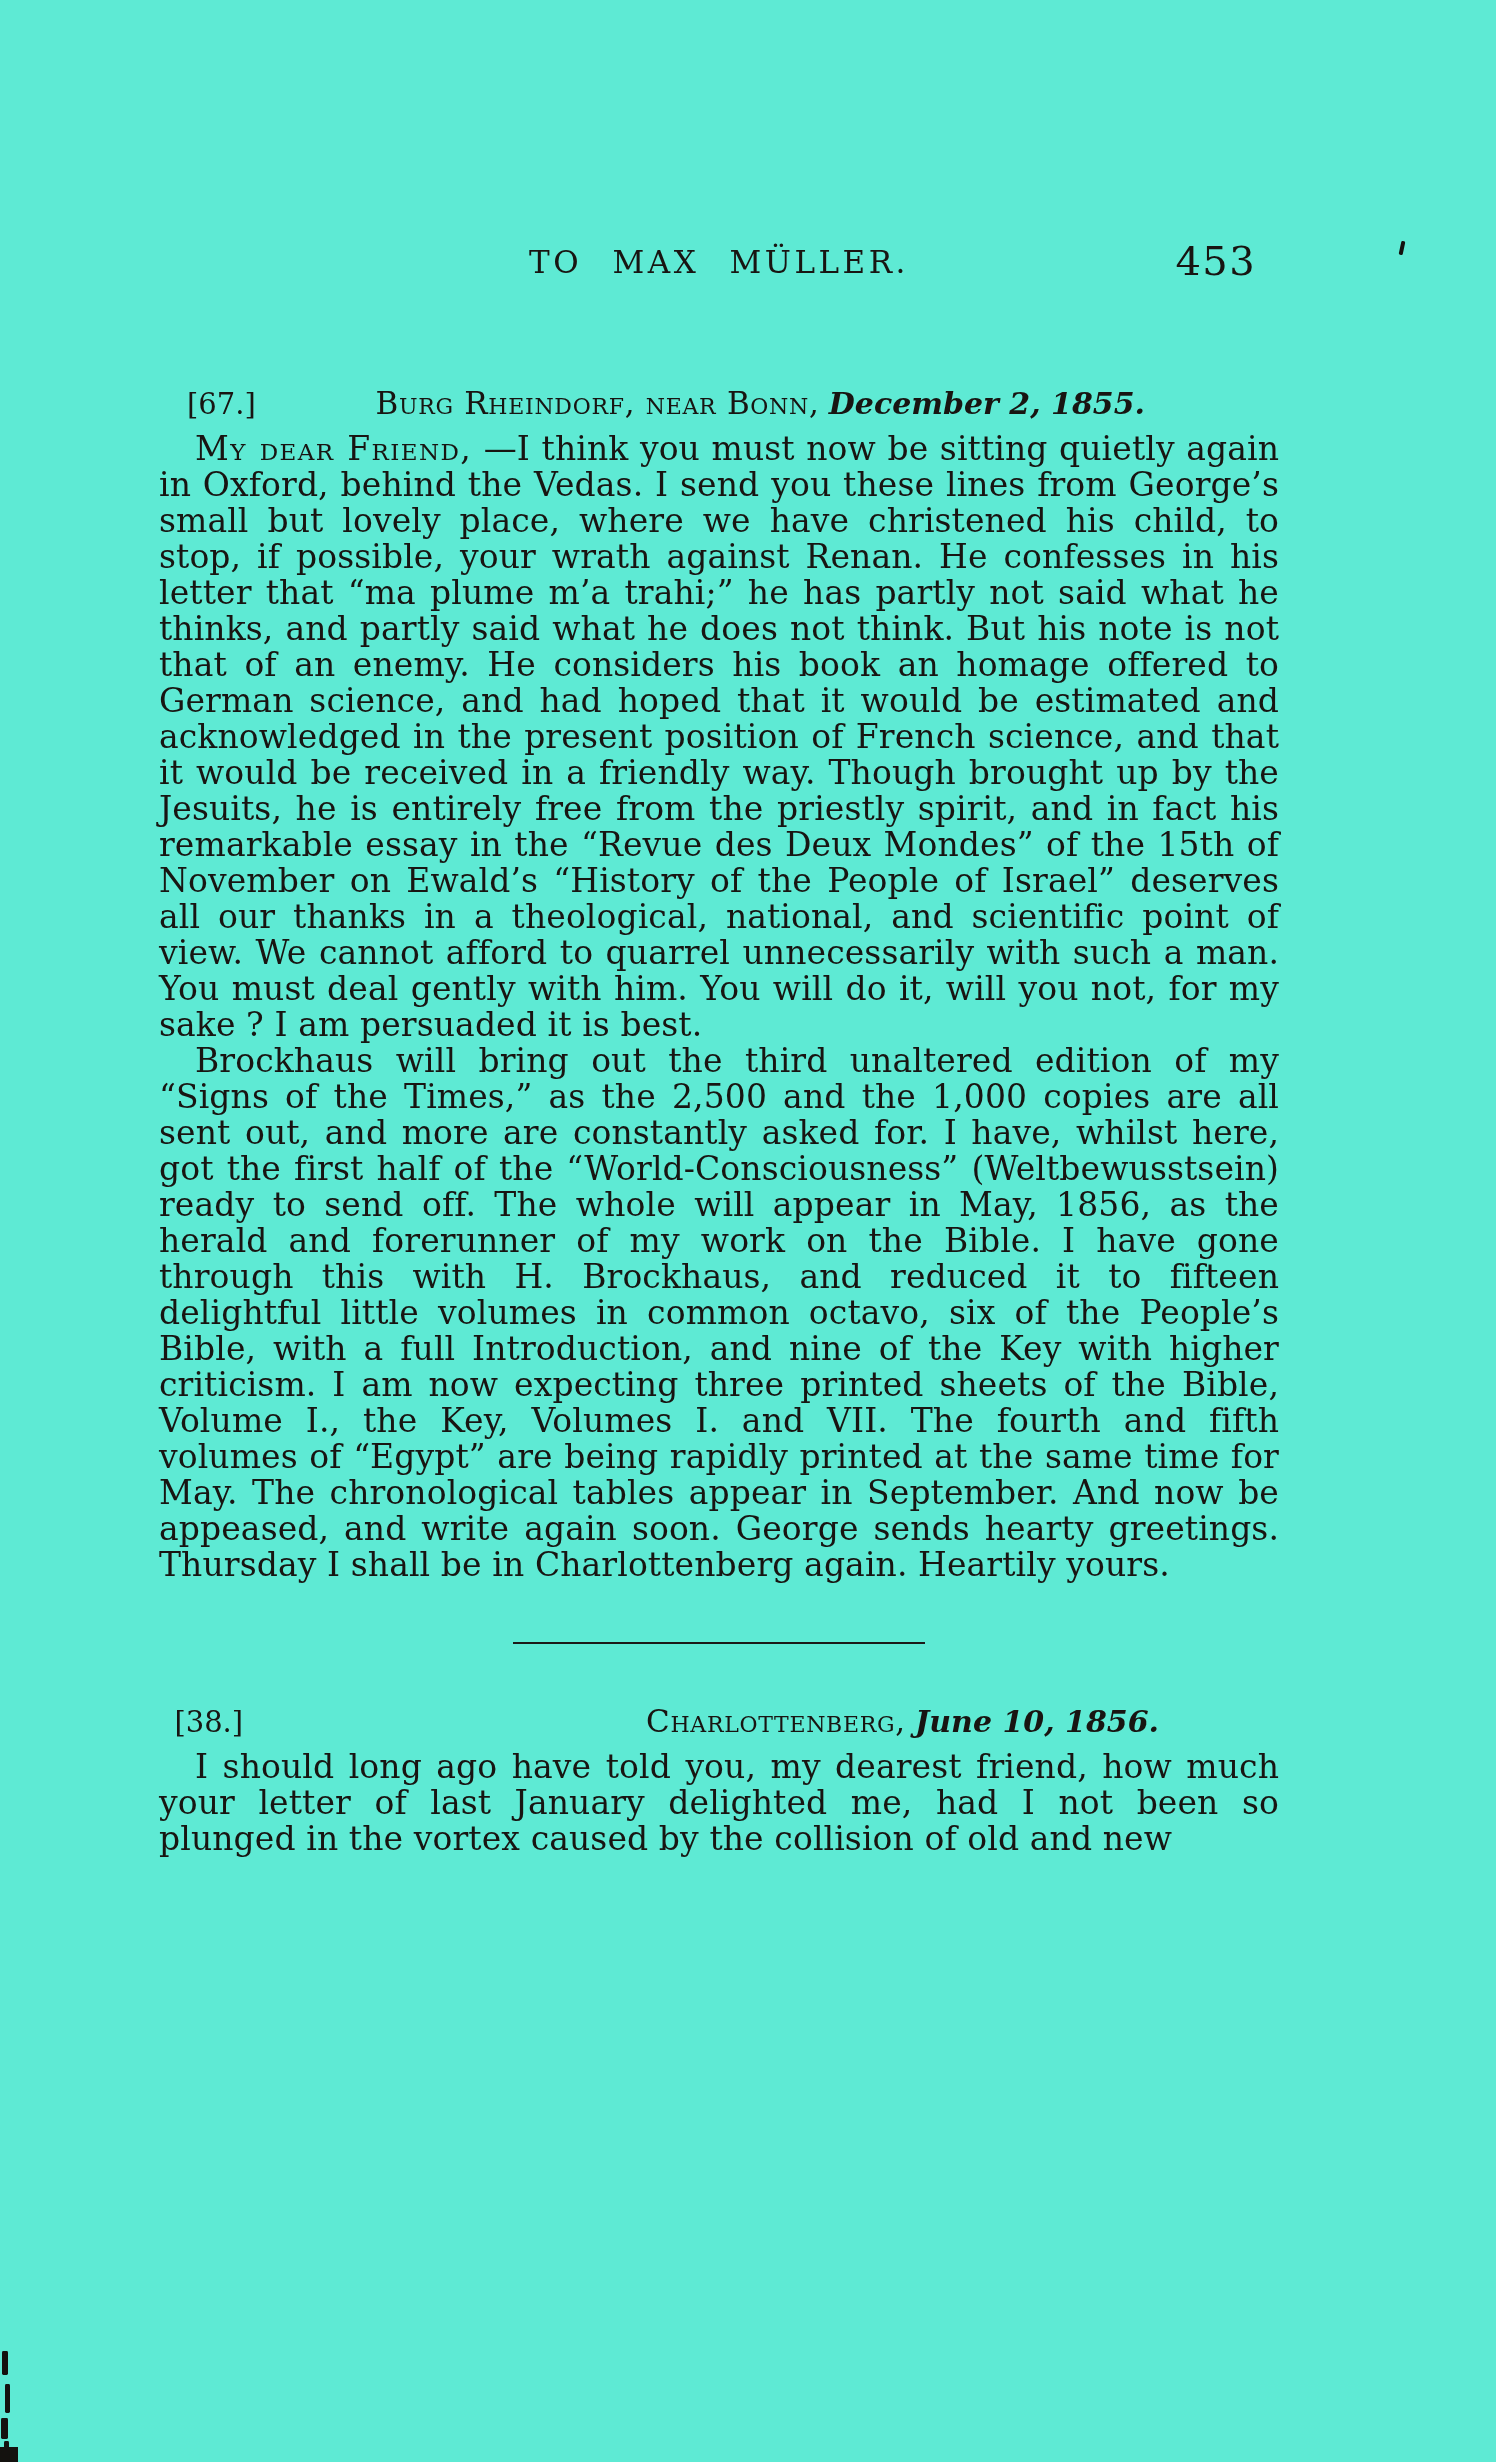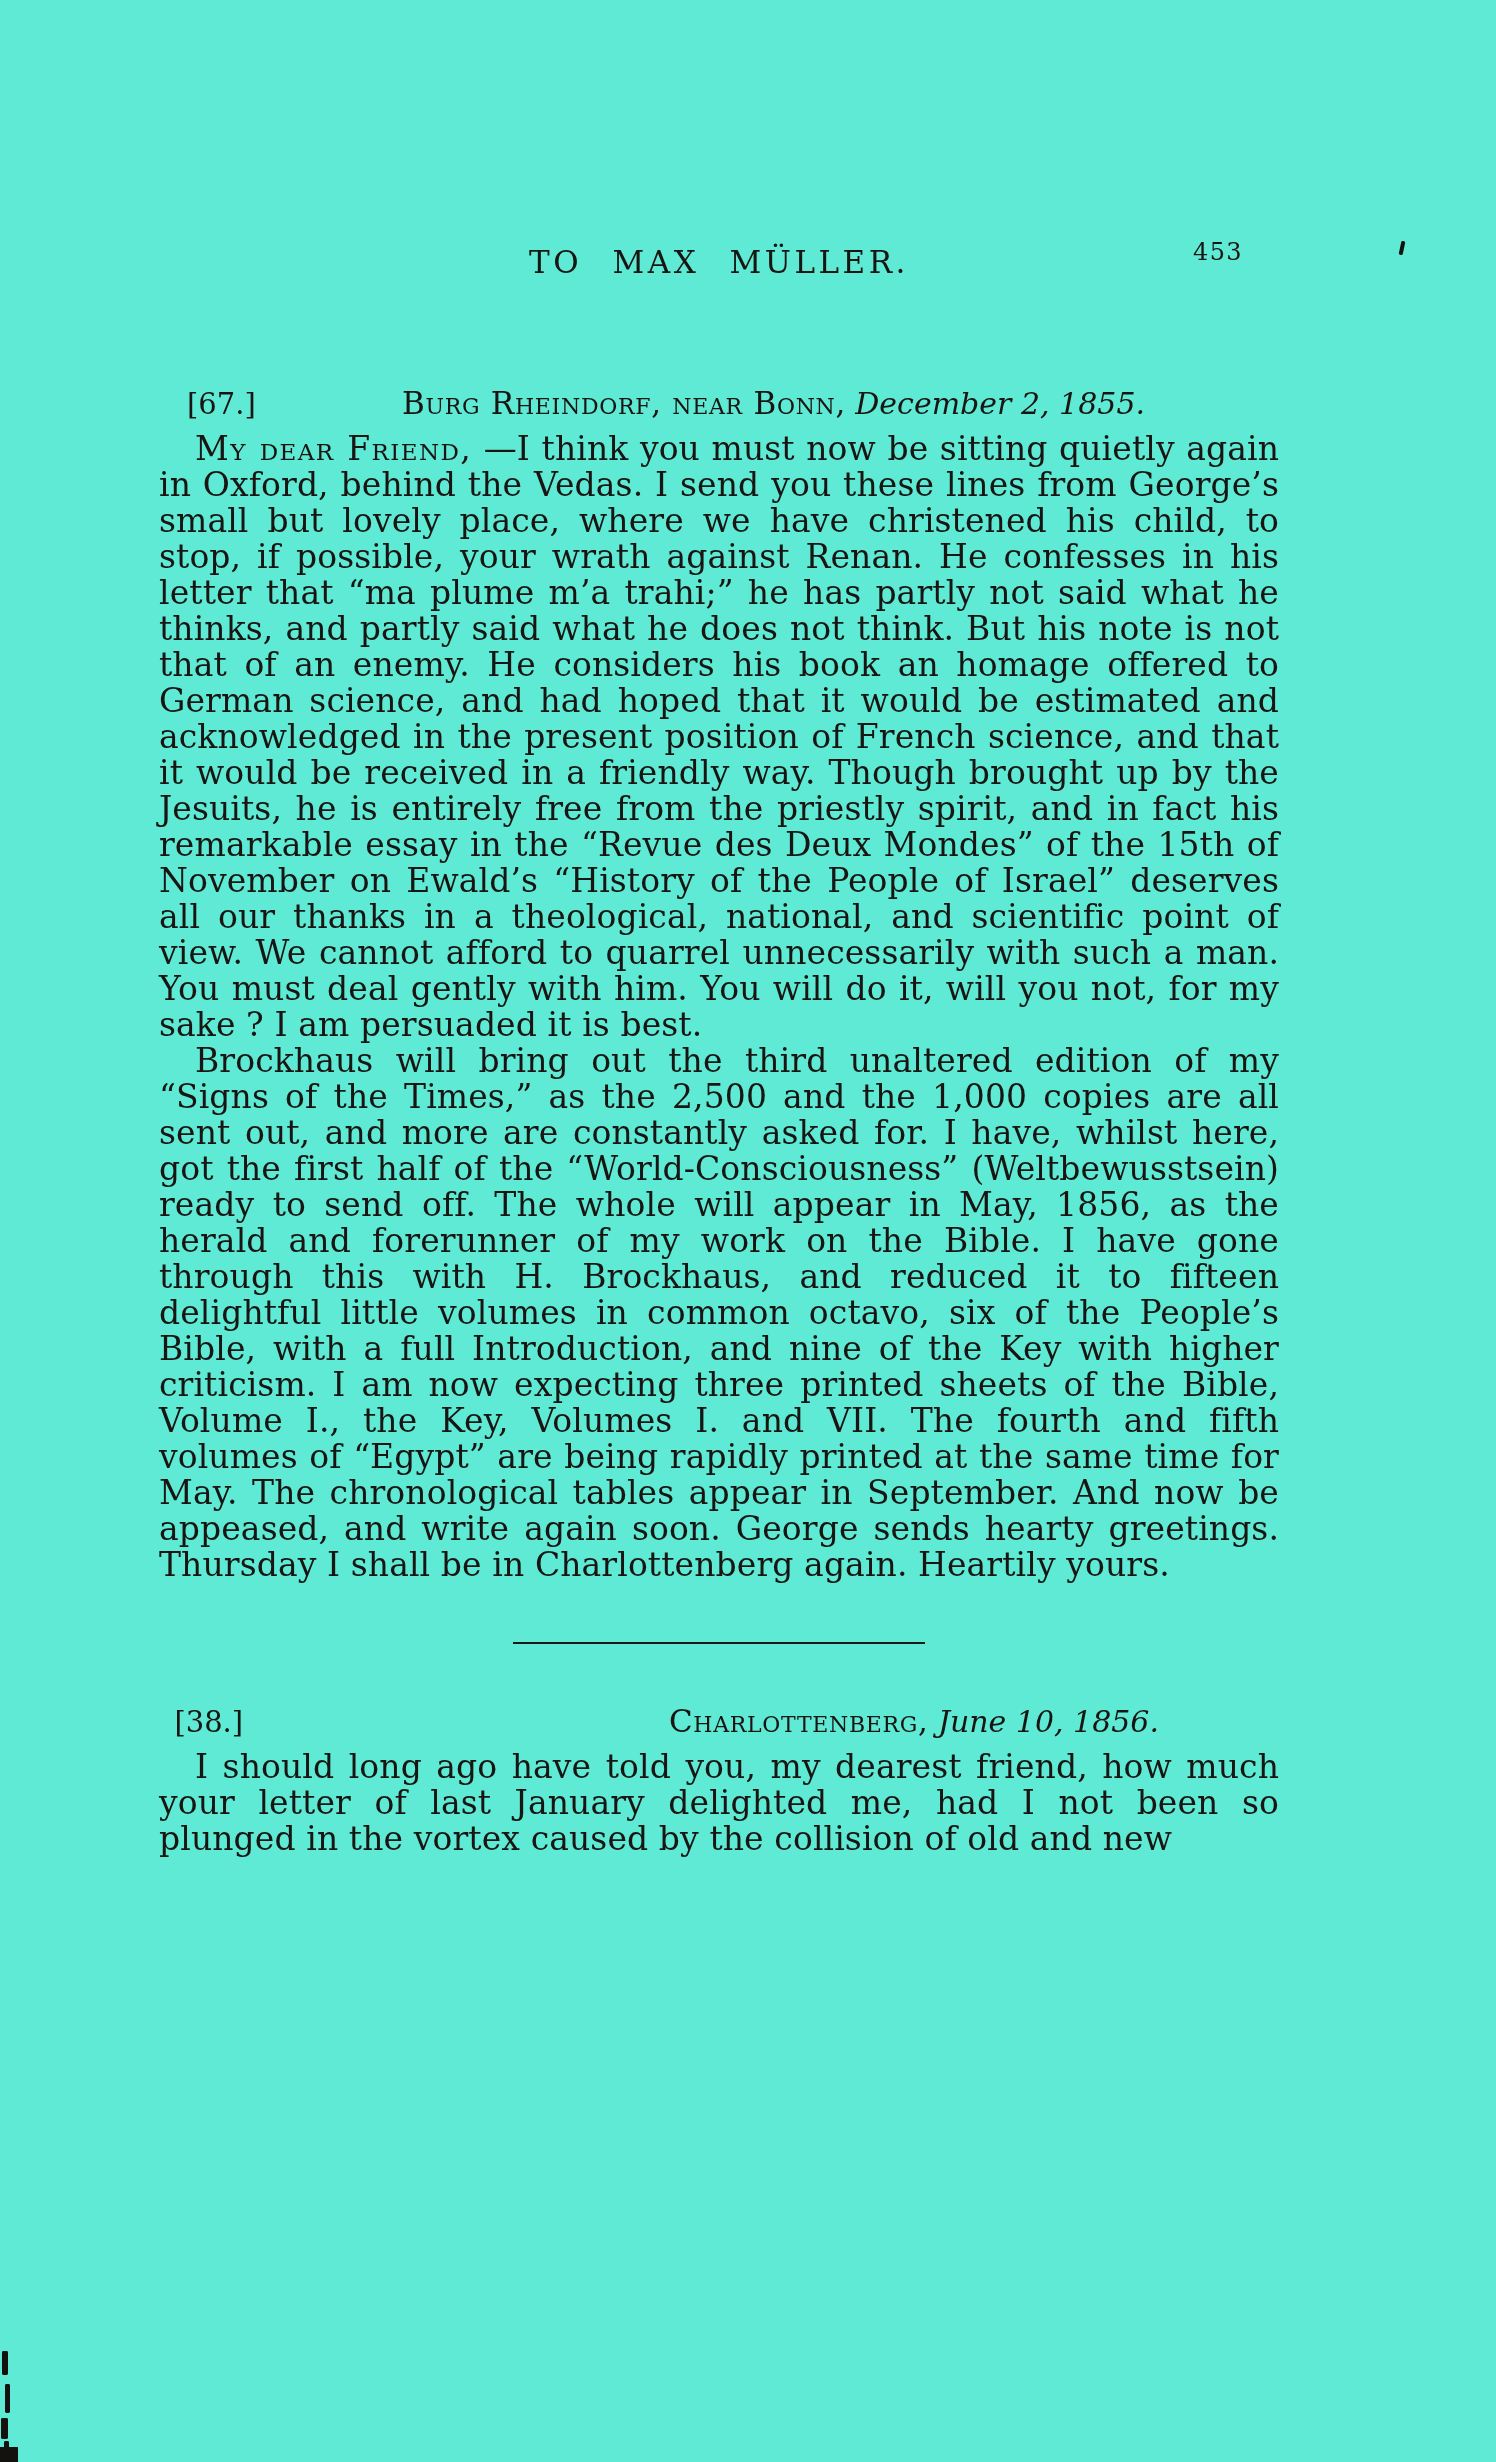--- a/index.html
+++ b/index.html
@@ -30,42 +30,42 @@
     margin-bottom: 96px;
   }
   .running-title {
     text-align: center;
     font-size: 31px;
     letter-spacing: 3.5px;
     word-spacing: 17px;
   }
   .page-number {
     position: absolute;
-    right: 36px;
+    right: 23px;
     top: -5.6px;
-    font-size: 24px;
+    font-size: 40px;
     letter-spacing: 1.4px;
   }
 
   
   .letter-head {
     display: flex;
     justify-content: space-between;
     align-items: baseline;
     font-size: 29px;
     line-height: 46px;
     margin-bottom: 4.2px;
     gap: 16px;
   }
   .l67 .letter-head { padding-left: 28px; padding-right: 134px; }
   .l68 .letter-head { padding-left: 15.4px; padding-right: 120px; }
   .letter-number { font-size: 29px; }
   .sc { font-variant: small-caps; letter-spacing: 0.7px; }
   .dateline .place { font-size: 31px; text-align: right; }
-  .dateline .date { font-style: italic; font-size: 30px; font-weight: normal; }
+  .dateline .date { font-style: italic; font-size: 30px; font-weight: bold; }
 
   
   .par {
     font-size: 33px;
     line-height: 36px;
     text-align: justify;
     text-indent: 36px;
     letter-spacing: 0.1px;
   }
   .salutation { letter-spacing: 1.4px; }

